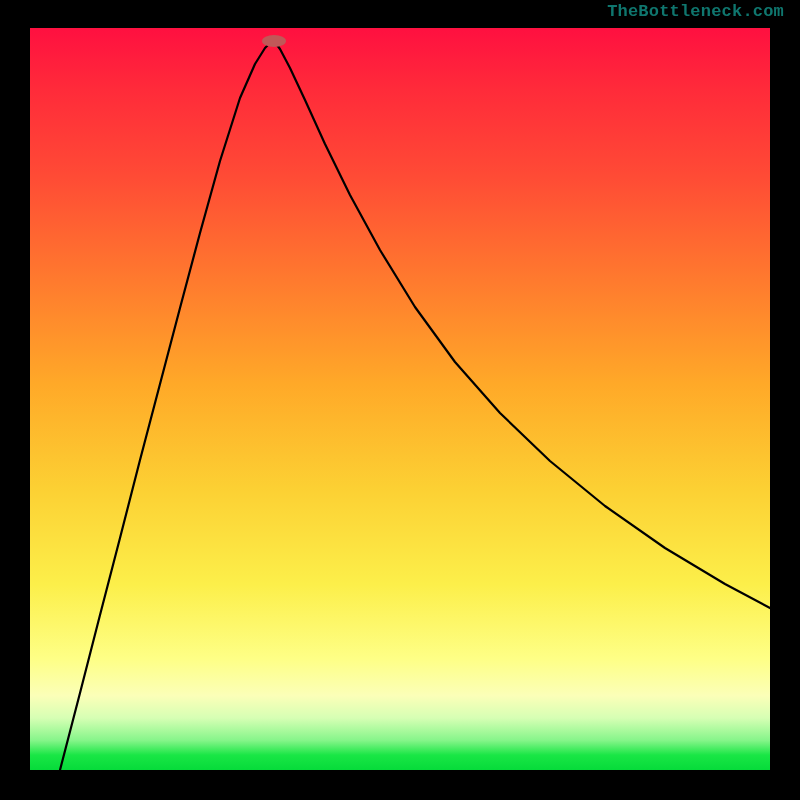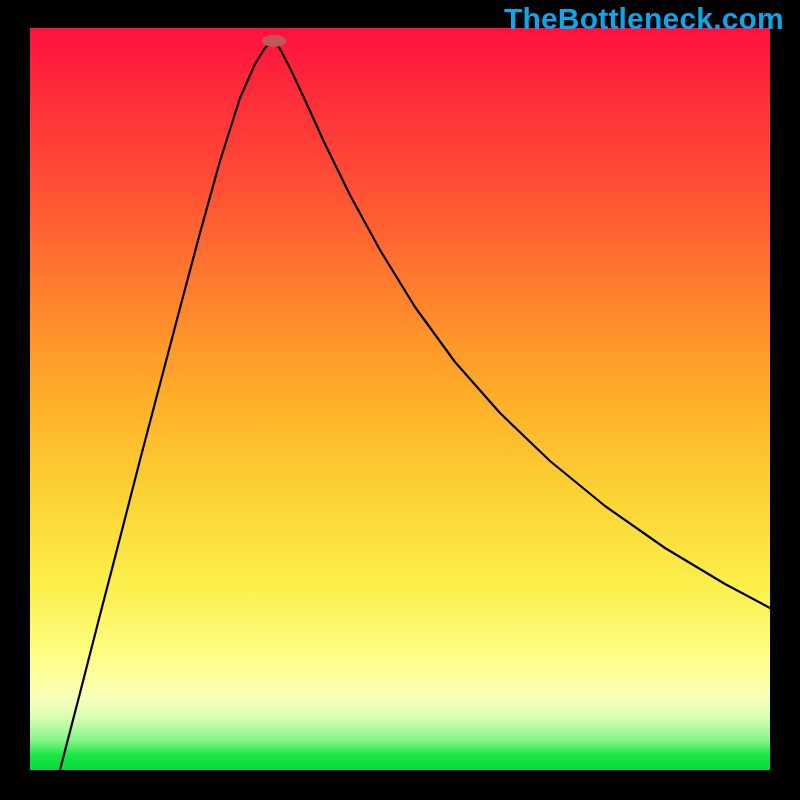--- a/index.html
+++ b/index.html
@@ -14,26 +14,27 @@
   .outer {
     position: relative;
     width: 800px;
     height: 800px;
     background: #000000;
   }
   .watermark {
     position: absolute;
     top: 2px;
     right: 16px;
-    color: #0ea5e9;
-    font-size: 30px;
+    color: #0f766e;
+    font-size: 17px;
     font-weight: 600;
     letter-spacing: 0.2px;
     z-index: 5;
     user-select: none;
+    font-family: Liberation Mono, monospace;
   }
   .plot-frame {
     position: absolute;
     left: 30px;
     top: 28px;
     width: 740px;
     height: 742px;
     background: #000;
     overflow: hidden;
   }

